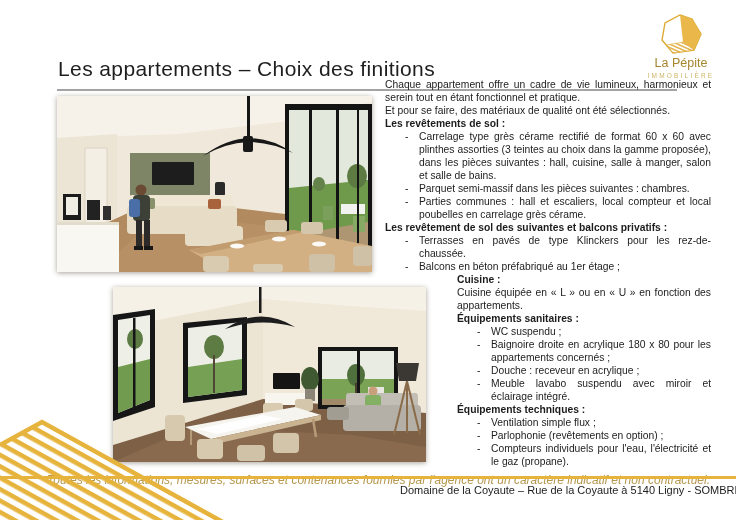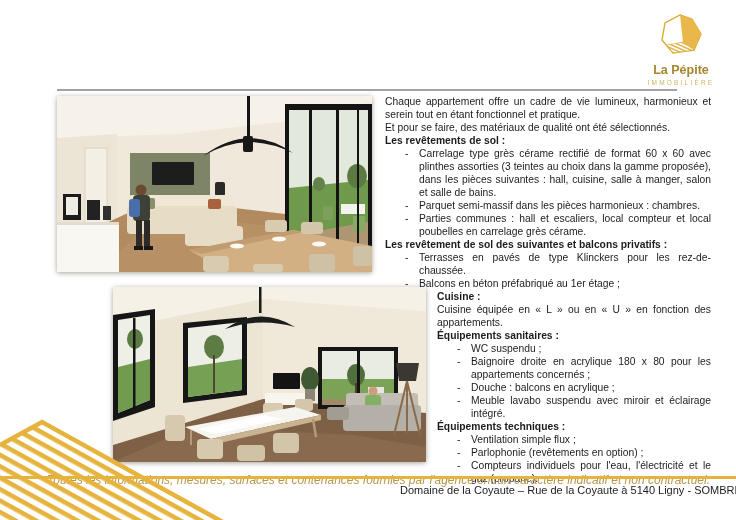--- a/index.html
+++ b/index.html
@@ -7,53 +7,54 @@
         font-family:"Liberation Sans",sans-serif;color:#1f1f1f;}
 
   
   .page-title{position:absolute;left:58px;top:57px;font-size:21px;letter-spacing:.4px;
               color:#1e1e1e;white-space:nowrap;}
   .title-rule{position:absolute;left:57px;top:89px;width:620px;height:2px;background:#a3a3a3;}
 
   
   .logo{position:absolute;left:640px;top:14px;width:82px;text-align:center;}
   .logo svg{display:block;margin:0 auto;}
-  .logo-brand{font-size:12.5px;color:#a5862f;margin-top:9px;font-weight:bold;}
+  .logo-brand{font-size:12.5px;color:#a5862f;margin-top:2px;}
   .logo-tagline{font-size:6.5px;letter-spacing:2.2px;color:#cdb464;margin-top:2px;}
 
   
   .photo{position:absolute;box-shadow:0 1px 5px rgba(60,50,30,.45);background:#efe8da;}
   #photo1{left:57px;top:96px;width:315px;height:176px;}
   #photo2{left:113px;top:287px;width:313px;height:175px;}
   .photo svg{display:block;}
 
   
-  .col{position:absolute;left:385px;top:95px;width:326px;font-size:10.3px;line-height:13px;
+  .col{position:absolute;left:385px;top:78px;width:326px;font-size:10.3px;line-height:13px;
        text-align:justify;color:#1c1c1c;}
   .col p{margin:0;}
   .h{font-weight:bold;margin:5px 0 0 0;}
   .li{position:relative;padding-left:34px;}
   .li::before{content:"-";position:absolute;left:20px;top:0;}
-  .indent{margin-left:52px;}
+  .indent{margin-left:72px;}
 
   
   .disclaimer{position:absolute;right:26px;top:473px;font-size:12px;font-style:italic;
               color:#b5974e;white-space:nowrap;}
   .footer-rule{position:absolute;left:0;top:476px;width:736px;height:3px;background:#e6b33c;}
   .footer-address{position:absolute;left:400px;top:484px;font-size:11px;color:#1c1c1c;
                   white-space:nowrap;}
 
   
   .corner{position:absolute;left:0;top:418px;}
 </style>
 </head>
 <body>
 
 <div id="page">
 
+  <div class="page-title">Les appartements – Choix des finitions</div>
   <div class="title-rule"></div>
 
   <div class="logo">
     <svg width="44" height="40" viewBox="0 0 44 40">
       <defs>
         <pattern id="lhatch" width="3.2" height="3.2" patternUnits="userSpaceOnUse" patternTransform="rotate(24)">
           <rect width="3.2" height="3.2" fill="#ffffff"></rect>
           <rect width="3.2" height="1.5" fill="#e2b24a"></rect>
         </pattern>
       </defs>
@@ -179,35 +180,35 @@
       <path d="M112,42 Q147,18 182,40 Q147,30 112,42 Z" fill="#1d1d1d"></path>
     </svg>
   </div>
 
   <div class="col">
     <p>Chaque appartement offre un cadre de vie lumineux, harmonieux et serein tout en étant fonctionnel et pratique.</p>
     <p>Et pour se faire, des matériaux de qualité ont été sélectionnés.</p>
 
     <p class="h">Les revêtements de sol :</p>
     <p class="li">Carrelage type grès cérame rectifié de format 60 x 60 avec plinthes assorties (3 teintes au choix dans la gamme proposée), dans les pièces suivantes : hall, cuisine, salle à manger, salon et salle de bains.</p>
-    <p class="li">Parquet semi-massif dans les pièces harmonieux : chambres.</p>
+    <p class="li">Parquet semi-massif dans les pièces suivantes : chambres.</p>
     <p class="li">Parties communes : hall et escaliers, local compteur et local poubelles en carrelage grès cérame.</p>
 
     <p class="h">Les revêtement de sol des suivantes et balcons privatifs :</p>
     <p class="li">Terrasses en pavés de type Klinckers pour les rez-de-chaussée.</p>
     <p class="li">Balcons en béton préfabriqué au 1er étage ;</p>
 
     <div class="indent">
       <p class="h">Cuisine :</p>
       <p>Cuisine équipée en « L » ou en « U » en fonction des appartements.</p>
 
       <p class="h">Équipements sanitaires :</p>
       <p class="li">WC suspendu ;</p>
       <p class="li">Baignoire droite en acrylique 180 x 80 pour les appartements concernés ;</p>
-      <p class="li">Douche : balcons en acrylique ;</p>
+      <p class="li">Douche : receveur en acrylique ;</p>
       <p class="li">Meuble lavabo suspendu avec miroir et éclairage intégré.</p>
 
       <p class="h">Équipements techniques :</p>
       <p class="li">Ventilation simple flux ;</p>
       <p class="li">Parlophonie (revêtements en option) ;</p>
       <p class="li">Compteurs individuels pour l'eau, l'électricité et le gaz (propane).</p>
     </div>
   </div>
 
   <div class="disclaimer">Toutes les informations, mesures, surfaces et contenances fournies par l'agence ont un caractère indicatif et non contractuel.</div>

